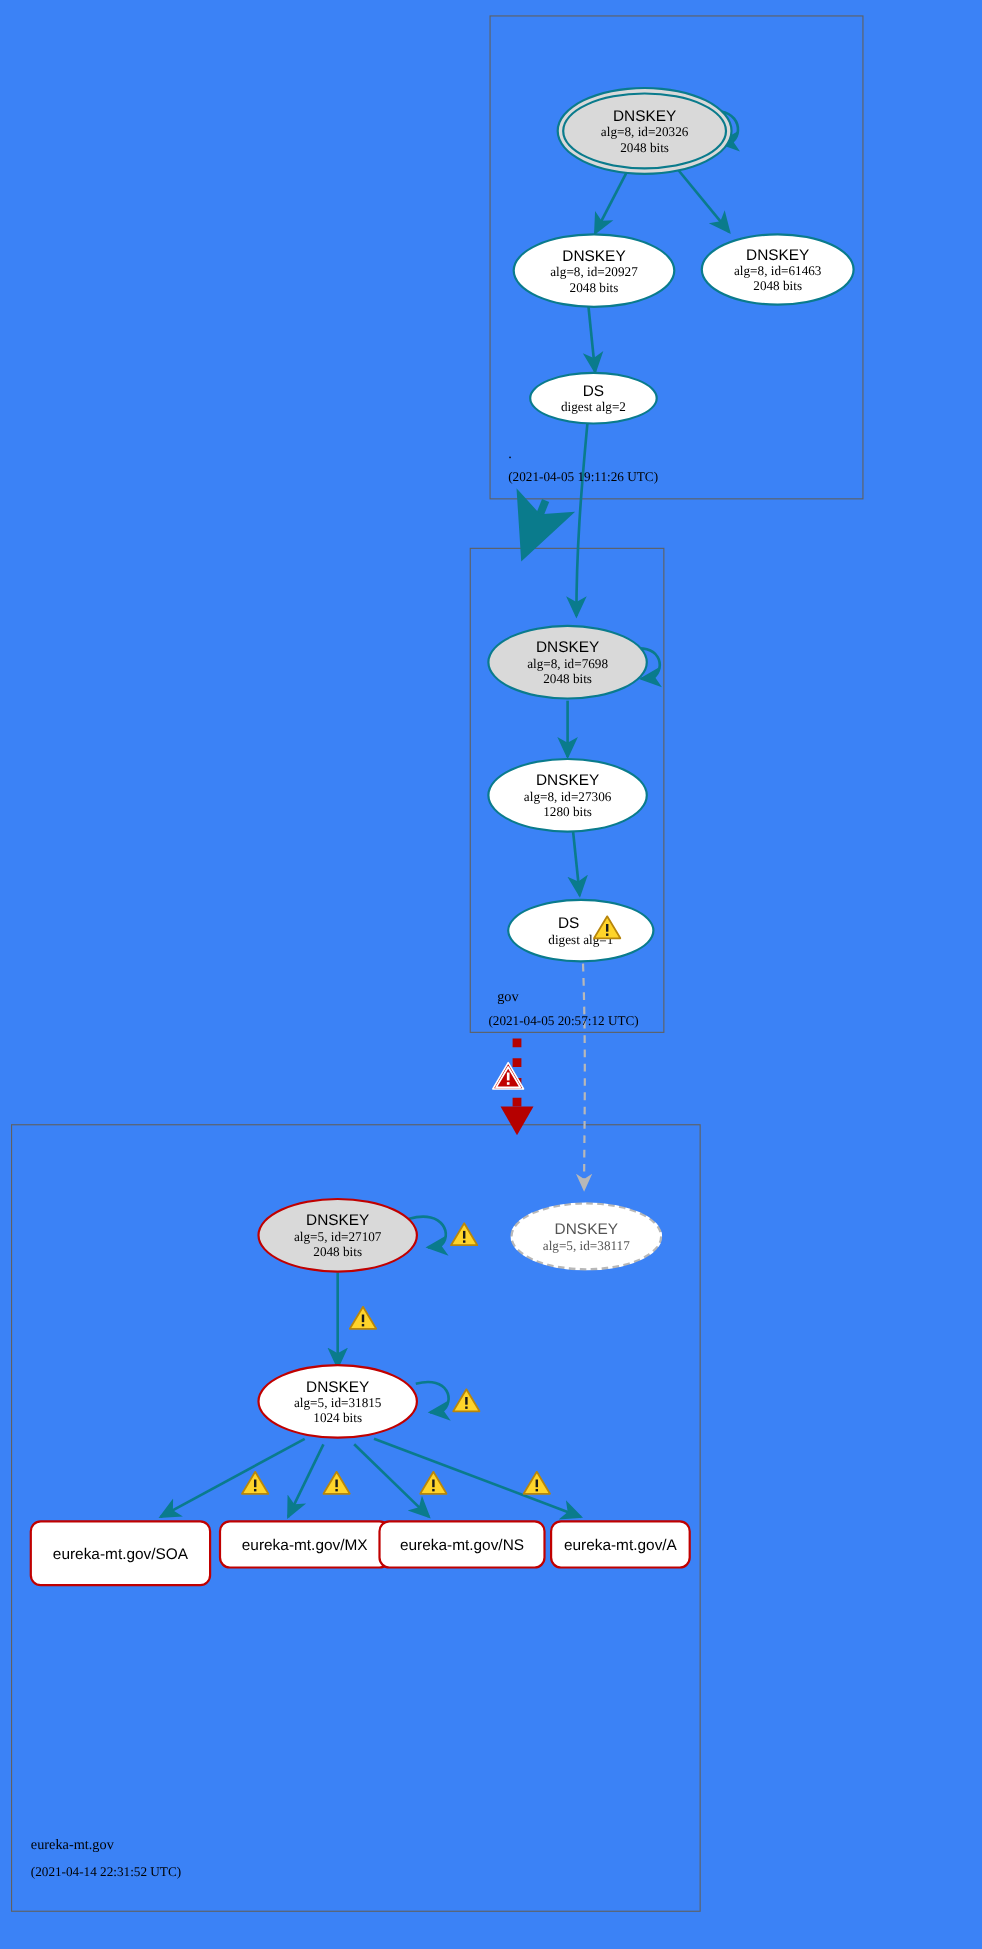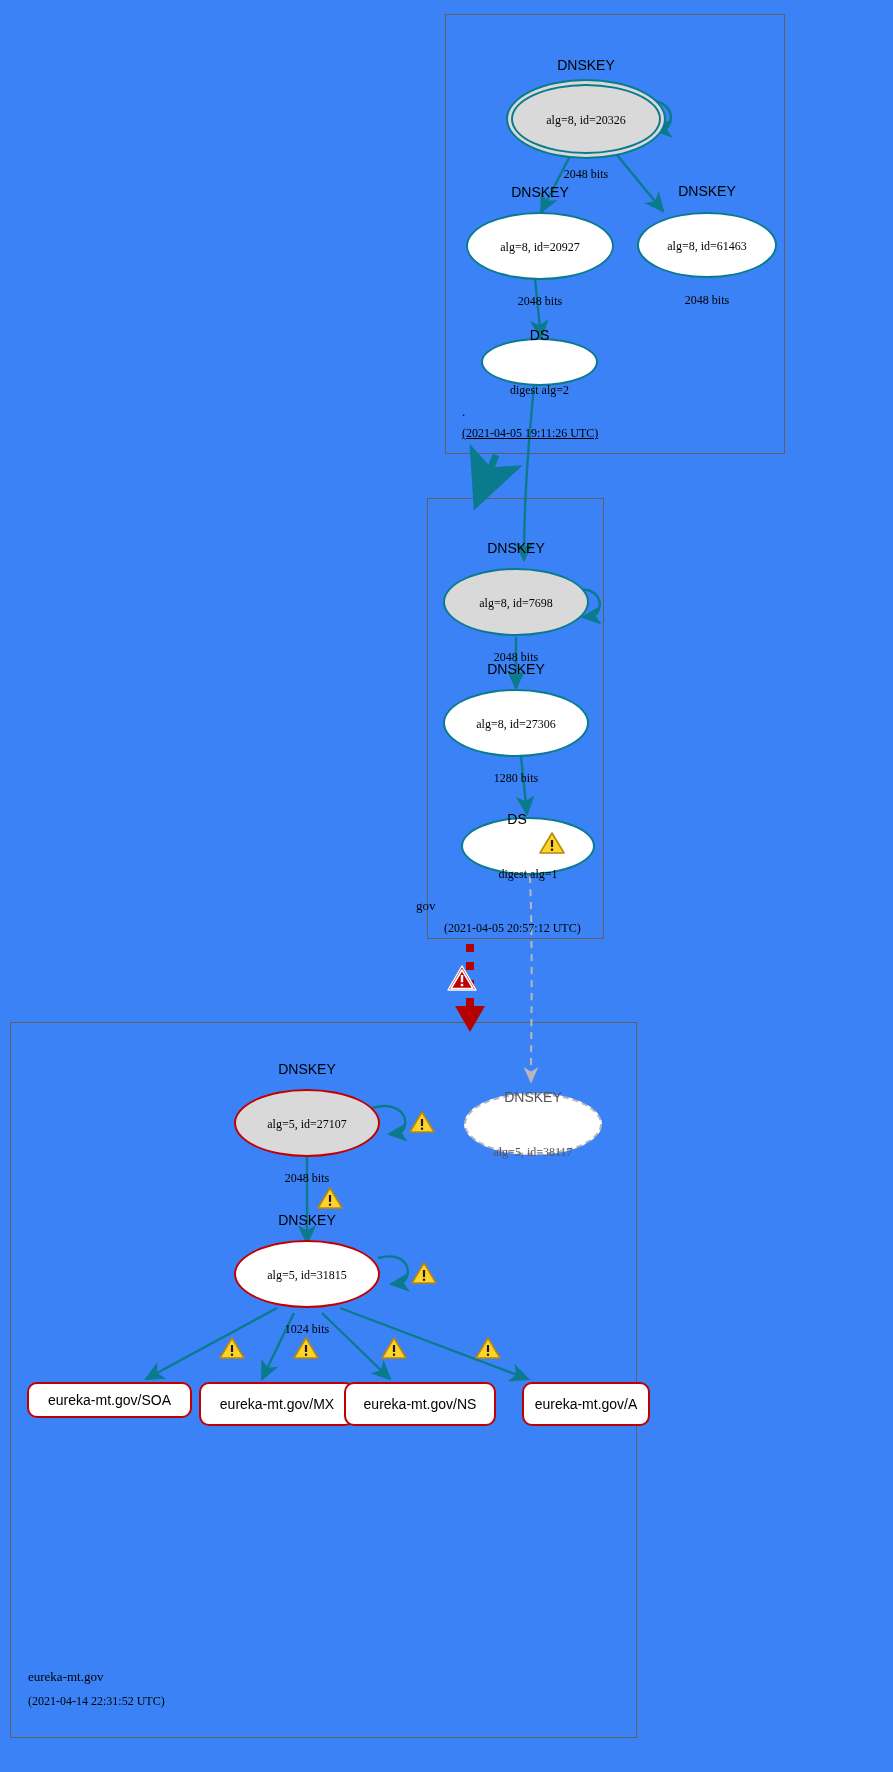--- a/index.html
+++ b/index.html
@@ -61,21 +61,20 @@
     font-family: "Liberation Sans", sans-serif;
     font-size: 14px;
     color: #000000;
     line-height: 16px;
   }
   .node .t2, .node .t3 {
     font-family: "Liberation Serif", serif;
     font-size: 12px;
     color: #000000;
     line-height: 14px;
-    margin-top: 40px;
   }
   .rrset-box {
     position: absolute;
     border: 2px solid #c00000;
     border-radius: 10px;
     background: #ffffff;
     display: flex;
     align-items: center;
     justify-content: center;
     box-sizing: border-box;
@@ -175,21 +174,21 @@
     <div class="t2">alg=8, id=61463</div>
     <div class="t3">2048 bits</div>
   </div>
 
   <div class="node ellipse" style="left:481px; top:338px; width:117px; height:48px; border:2px solid #0a7b8c; background:#ffffff;">
     <div class="t1">DS</div>
     <div class="t2">digest alg=2</div>
   </div>
 
   <div class="zone-label" style="left:462px; top:404px;">.</div>
-  <div class="zone-time" style="left:462px; top:426px;text-decoration:underline;">(2021-04-05 19:11:26 UTC)</div>
+  <div class="zone-time" style="left:462px; top:426px;">(2021-04-05 19:11:26 UTC)</div>
 
   <div class="node ellipse" style="left:443px; top:568px; width:146px; height:68px; border:2px solid #0a7b8c; background:#d9d9d9;">
     <div class="t1">DNSKEY</div>
     <div class="t2">alg=8, id=7698</div>
     <div class="t3">2048 bits</div>
   </div>
 
   <div class="node ellipse" style="left:443px; top:689px; width:146px; height:68px; border:2px solid #0a7b8c; background:#ffffff;">
     <div class="t1">DNSKEY</div>
     <div class="t2">alg=8, id=27306</div>
@@ -200,21 +199,21 @@
     <div class="t1" style="margin-right:22px;">DS</div>
     <div class="t2">digest alg=1</div>
   </div>
 
   <svg class="warn" style="left:539px; top:831px;" viewBox="0 0 26 24">
     <path d="M13 2 L25 22 L1 22 Z" fill="#ffd42a" stroke="#b8860b" stroke-width="1.6" stroke-linejoin="round"></path>
     <rect x="11.9" y="9" width="2.2" height="7" fill="#1a1a1a"></rect>
     <rect x="11.9" y="17.6" width="2.2" height="2.2" fill="#1a1a1a"></rect>
   </svg>
 
-  <div class="zone-label" style="left:416px; top:898px;">gov</div>
+  <div class="zone-label" style="left:452px; top:898px;">gov</div>
   <div class="zone-time" style="left:444px; top:921px;">(2021-04-05 20:57:12 UTC)</div>
 
   <svg class="warn" style="left:447px; top:964px; width:30px; height:28px;" viewBox="0 0 30 28">
     <path d="M15 2 L29 26 L1 26 Z" fill="#c00000" stroke="#ffffff" stroke-width="1.4" stroke-linejoin="round"></path>
     <path d="M15 6 L26 24.5 L4 24.5 Z" fill="none" stroke="#ffffff" stroke-width="1.6" stroke-linejoin="round"></path>
     <rect x="13.8" y="11" width="2.4" height="7.2" fill="#ffffff"></rect>
     <rect x="13.8" y="19.8" width="2.4" height="2.4" fill="#ffffff"></rect>
   </svg>
 
   <div class="node ellipse" style="left:234px; top:1089px; width:146px; height:68px; border:2px solid #c00000; background:#d9d9d9;">
@@ -264,29 +263,29 @@
     <path d="M13 2 L25 22 L1 22 Z" fill="#ffd42a" stroke="#b8860b" stroke-width="1.6" stroke-linejoin="round"></path>
     <rect x="11.9" y="9" width="2.2" height="7" fill="#1a1a1a"></rect>
     <rect x="11.9" y="17.6" width="2.2" height="2.2" fill="#1a1a1a"></rect>
   </svg>
   <svg class="warn" style="left:475px; top:1336px;" viewBox="0 0 26 24">
     <path d="M13 2 L25 22 L1 22 Z" fill="#ffd42a" stroke="#b8860b" stroke-width="1.6" stroke-linejoin="round"></path>
     <rect x="11.9" y="9" width="2.2" height="7" fill="#1a1a1a"></rect>
     <rect x="11.9" y="17.6" width="2.2" height="2.2" fill="#1a1a1a"></rect>
   </svg>
 
-  <div class="rrset-box" style="left:27px; top:1382px; width:165px; height:36px;">
+  <div class="rrset-box" style="left:27px; top:1382px; width:165px; height:60px;">
     <span>eureka-mt.gov/SOA</span>
   </div>
   <div class="rrset-box" style="left:199px; top:1382px; width:156px; height:44px;">
     <span>eureka-mt.gov/MX</span>
   </div>
   <div class="rrset-box" style="left:344px; top:1382px; width:152px; height:44px;">
     <span>eureka-mt.gov/NS</span>
   </div>
-  <div class="rrset-box" style="left:522px; top:1382px; width:128px; height:44px;">
+  <div class="rrset-box" style="left:500px; top:1382px; width:128px; height:44px;">
     <span>eureka-mt.gov/A</span>
   </div>
 
   <div class="zone-label" style="left:28px; top:1669px;">eureka-mt.gov</div>
   <div class="zone-time" style="left:28px; top:1694px;">(2021-04-14 22:31:52 UTC)</div>
 
 </div>
 
 </body></html>

